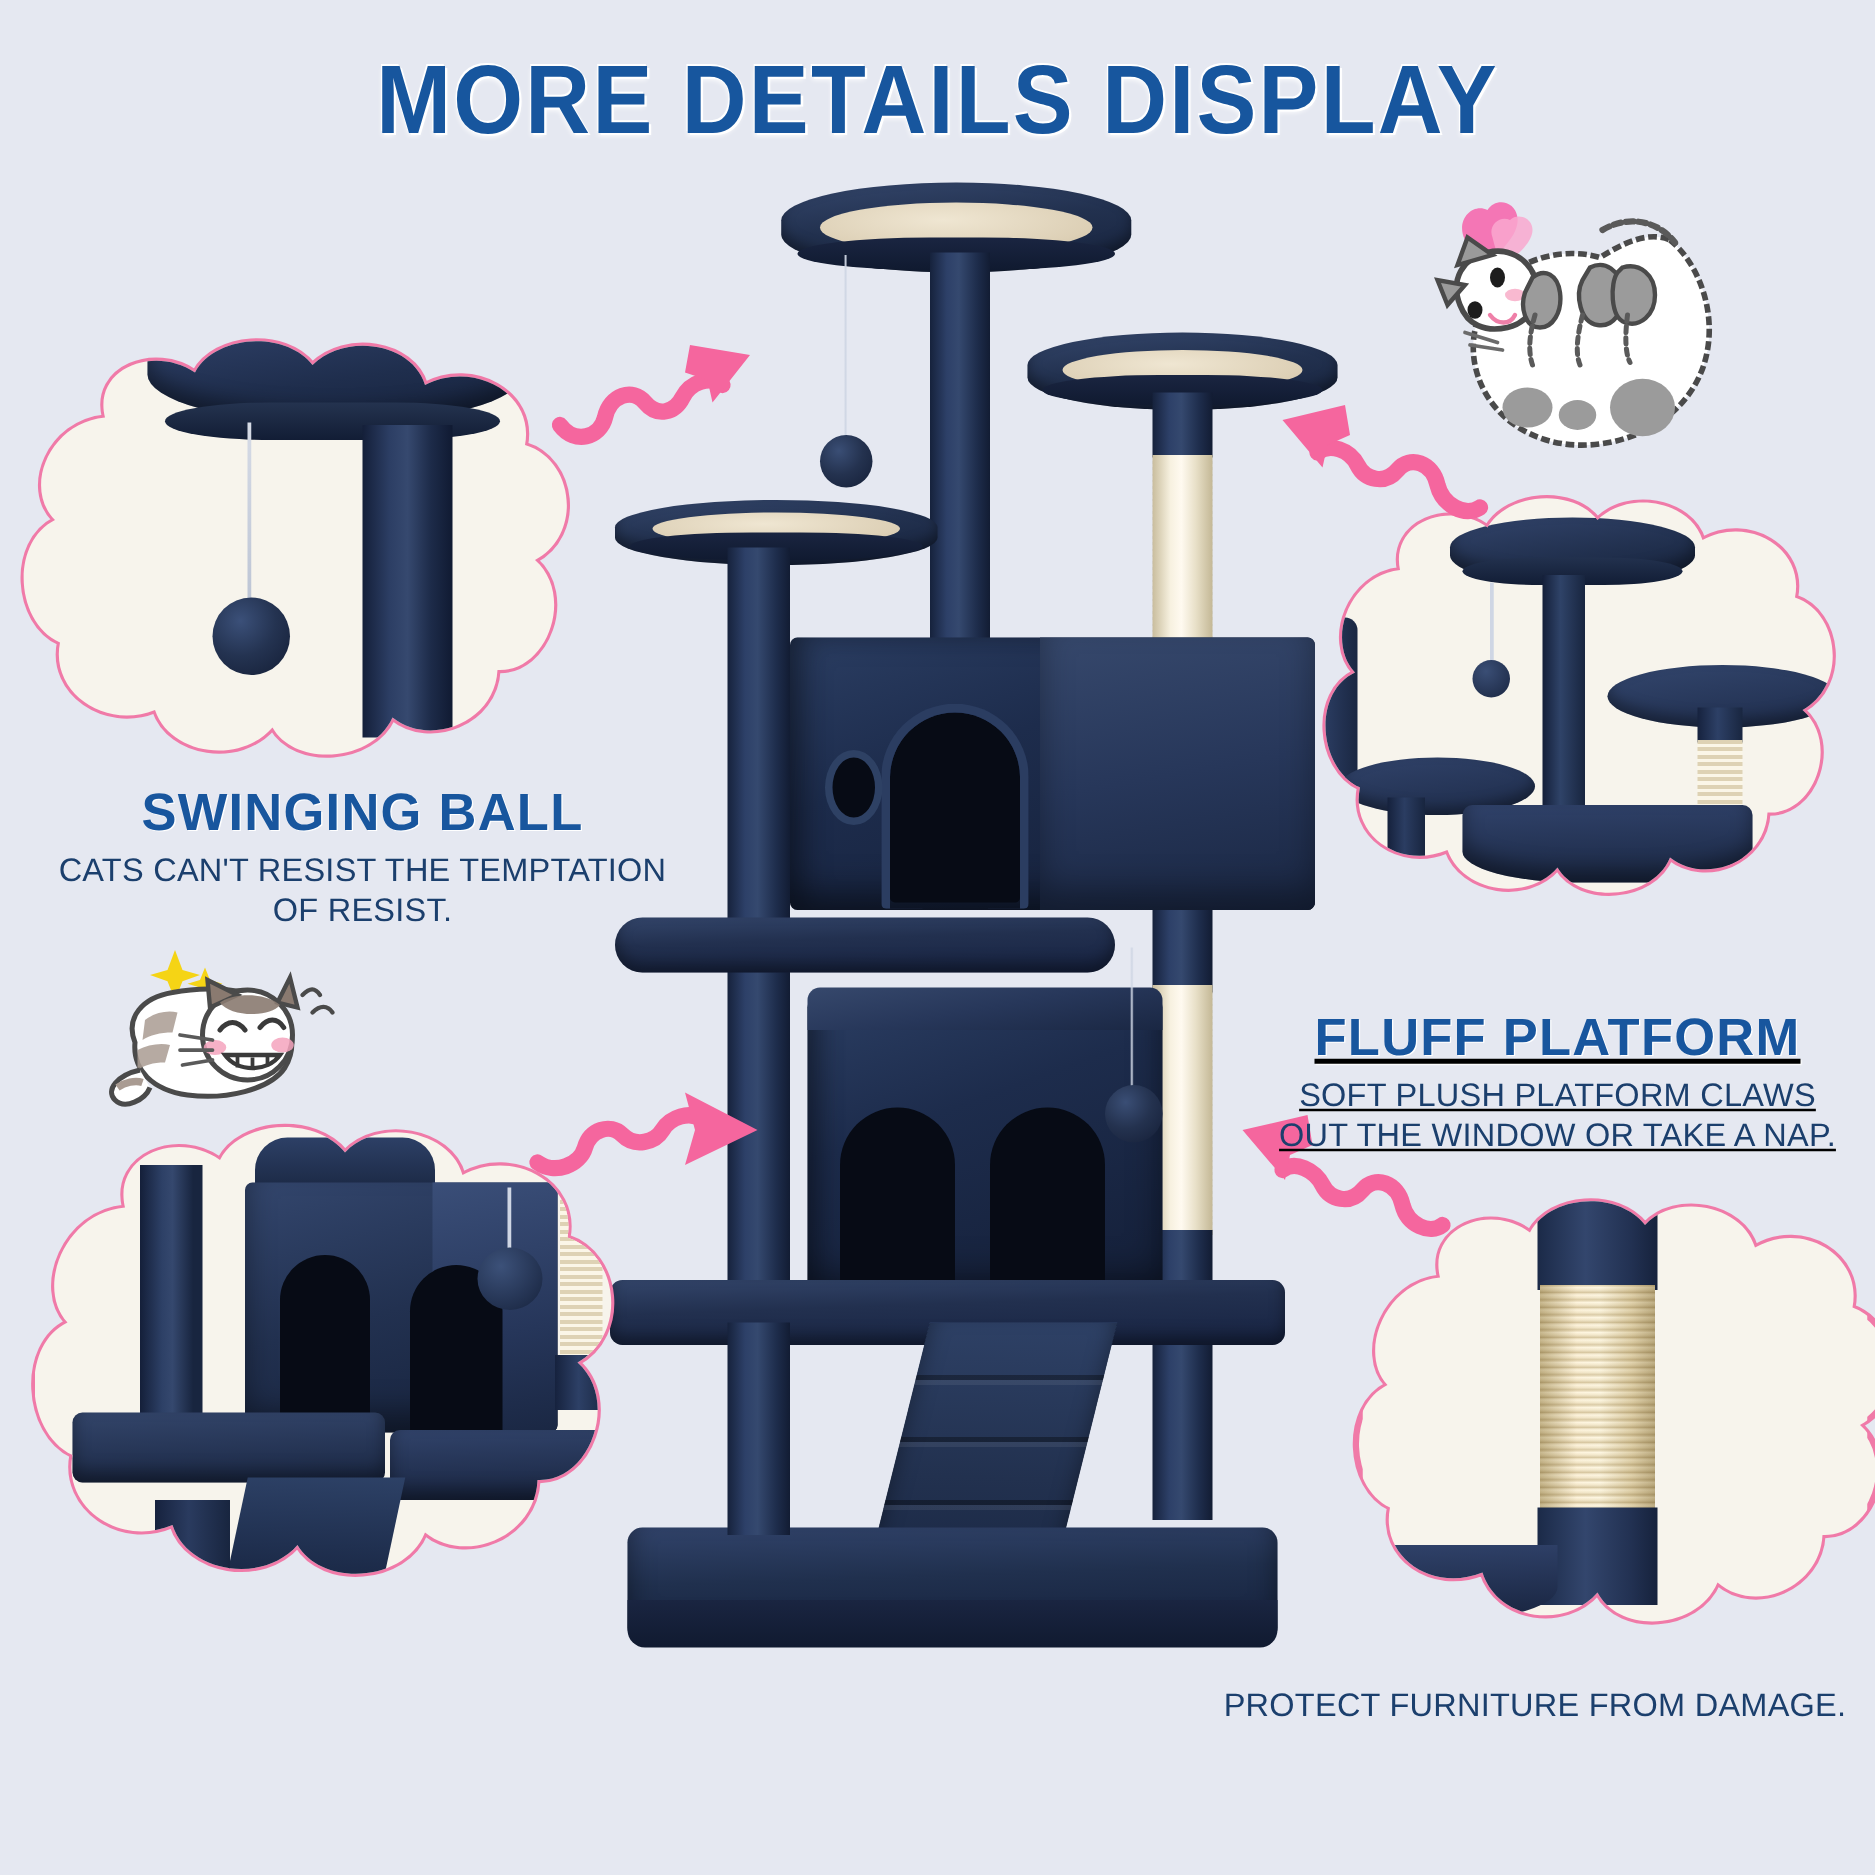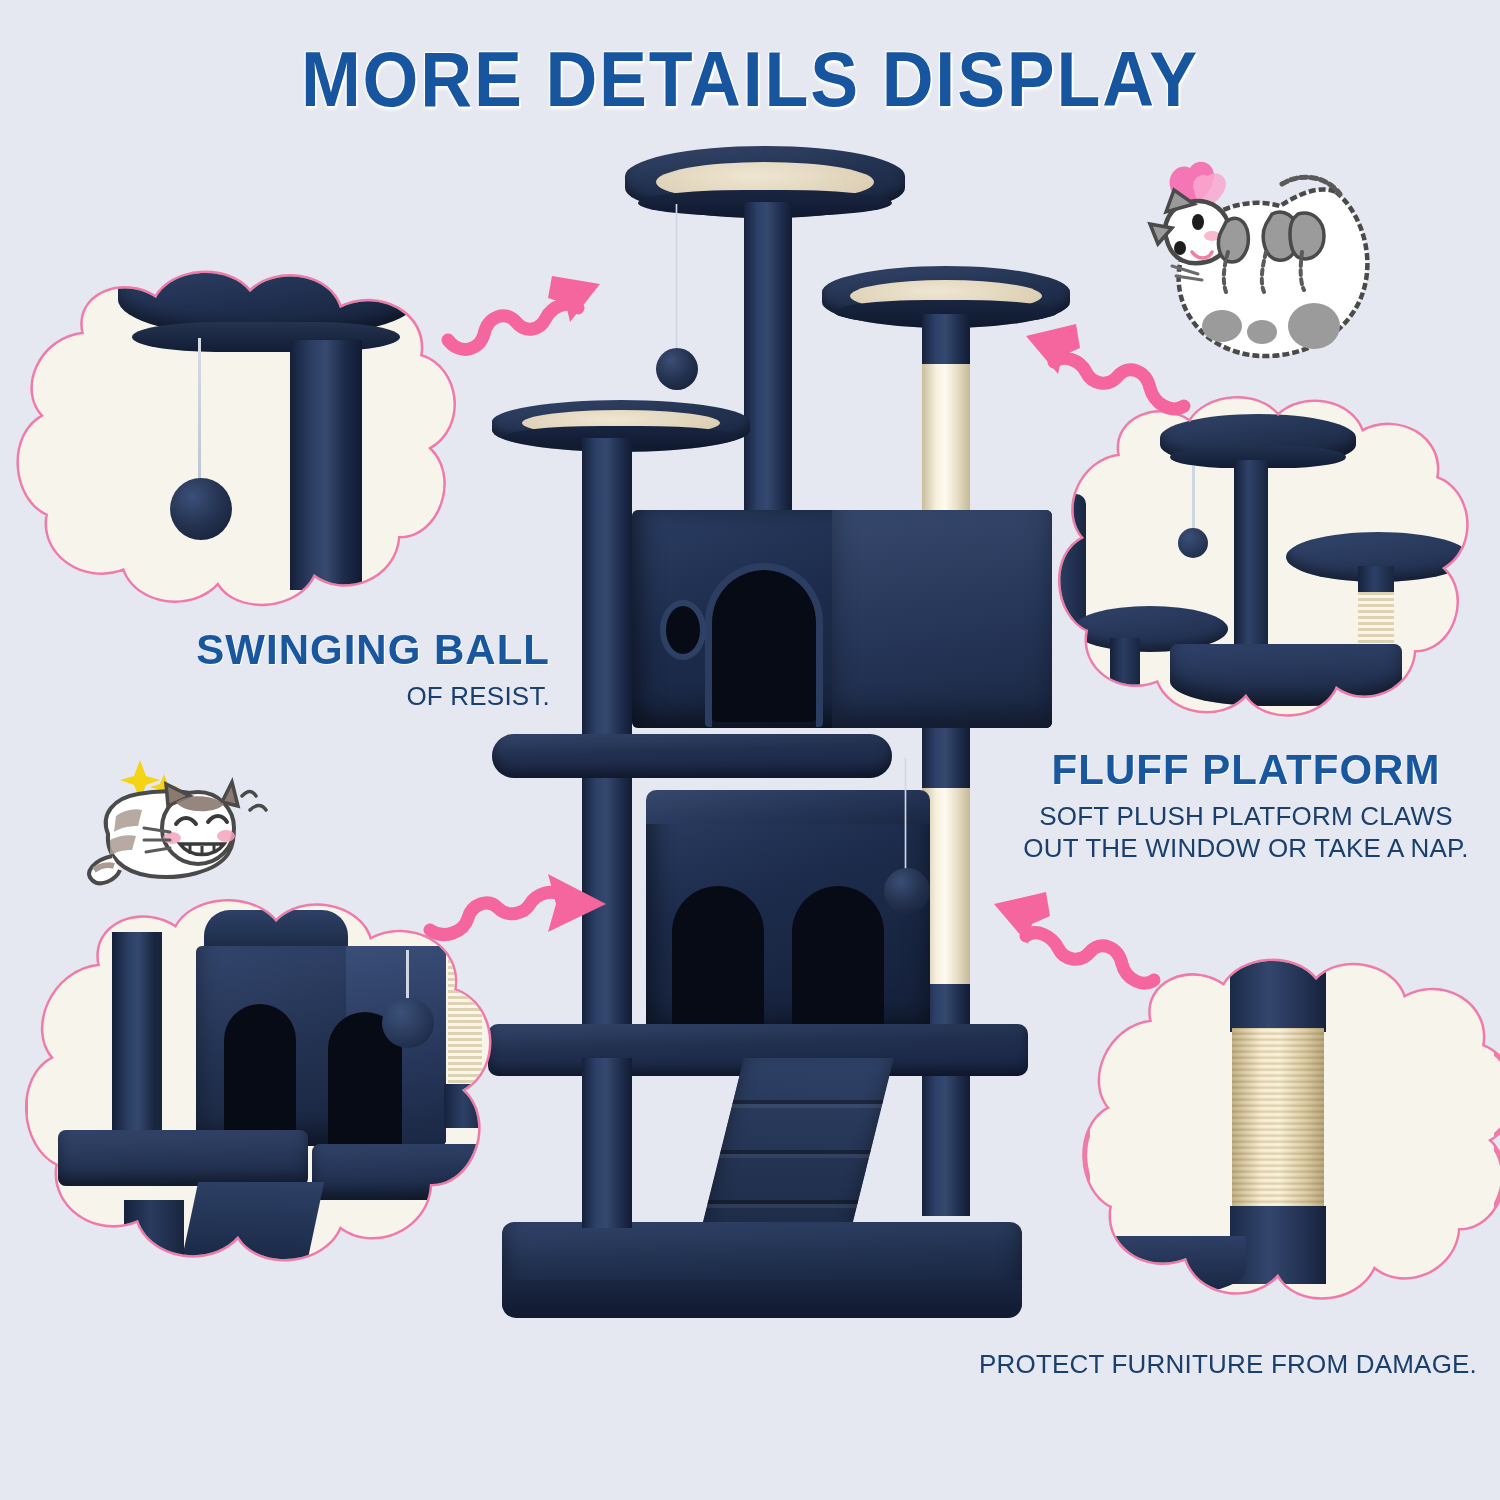--- a/index.html
+++ b/index.html
@@ -31,22 +31,22 @@
     font-size: 42px; font-weight: bold; color: #18569e;
     letter-spacing: 1px; line-height: 1.05;
     text-shadow: 1px 1px 0 #ffffff;
     white-space: nowrap;
   }
   .cap .sub {
     margin-top: 9px;
     font-size: 26px; font-weight: 500; color: #1b3f6d;
     line-height: 1.22; letter-spacing: .2px;
   }
-  #cap-swinging { left: 10px;  top: 628px;  width: 540px; text-align: right; }
-  #cap-fluff    { left: 1000px; top: 748px; width: 492px; }
+  #cap-swinging { left: 20px;  top: 628px;  width: 540px; }
+  #cap-fluff    { left: 1000px; top: 808px; width: 492px; text-decoration: underline; }
   #cap-entrance { left: 20px;   top: 1298px; width: 546px; }
   #cap-stairs   { left: 962px;  top: 1340px; width: 532px; }
 
   
   .bubble { position: absolute; }
   .bubble svg { position: absolute; inset: 0; width: 100%; height: 100%; overflow: visible; }
   .bubble .photo {
     position: absolute; inset: 0;
     overflow: hidden;
   }
@@ -431,20 +431,21 @@
 
       <path d="M72,76 L98,80 M72,88 L98,88 M74,100 L98,96" stroke="#5a5a5a" stroke-width="3" stroke-linecap="round"></path>
 
       <path d="M170,44 C176,38 180,38 184,44 M178,58 C184,52 190,52 194,58" fill="none" stroke="#4a4a4a" stroke-width="3.5" stroke-linecap="round"></path>
     </svg>
   </div>
 
   <div class="cap" id="cap-swinging">
     <div class="h">SWINGING BALL</div>
     <div class="sub">
+      <div>CATS CAN'T RESIST THE TEMPTATION</div>
       <div>OF RESIST.</div>
     </div>
   </div>
 
   <div class="cap" id="cap-fluff">
     <div class="h">FLUFF PLATFORM</div>
     <div class="sub">
       <div>SOFT PLUSH PLATFORM CLAWS</div>
       <div>OUT THE WINDOW OR TAKE A NAP.</div>
     </div>

